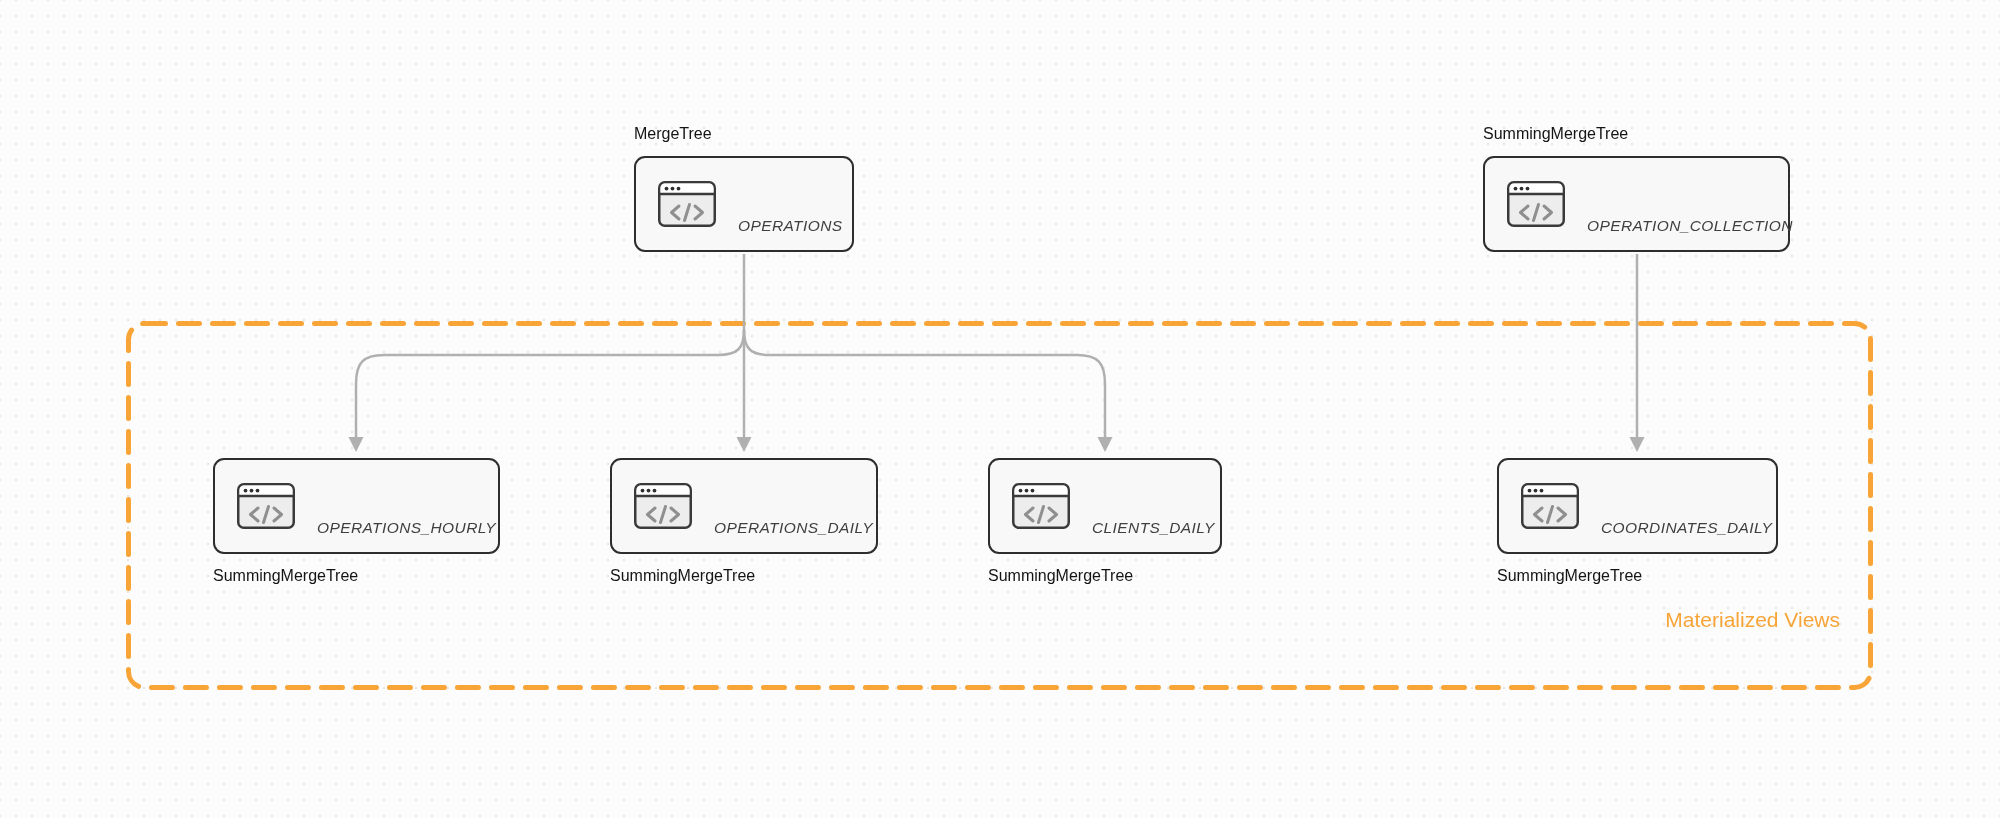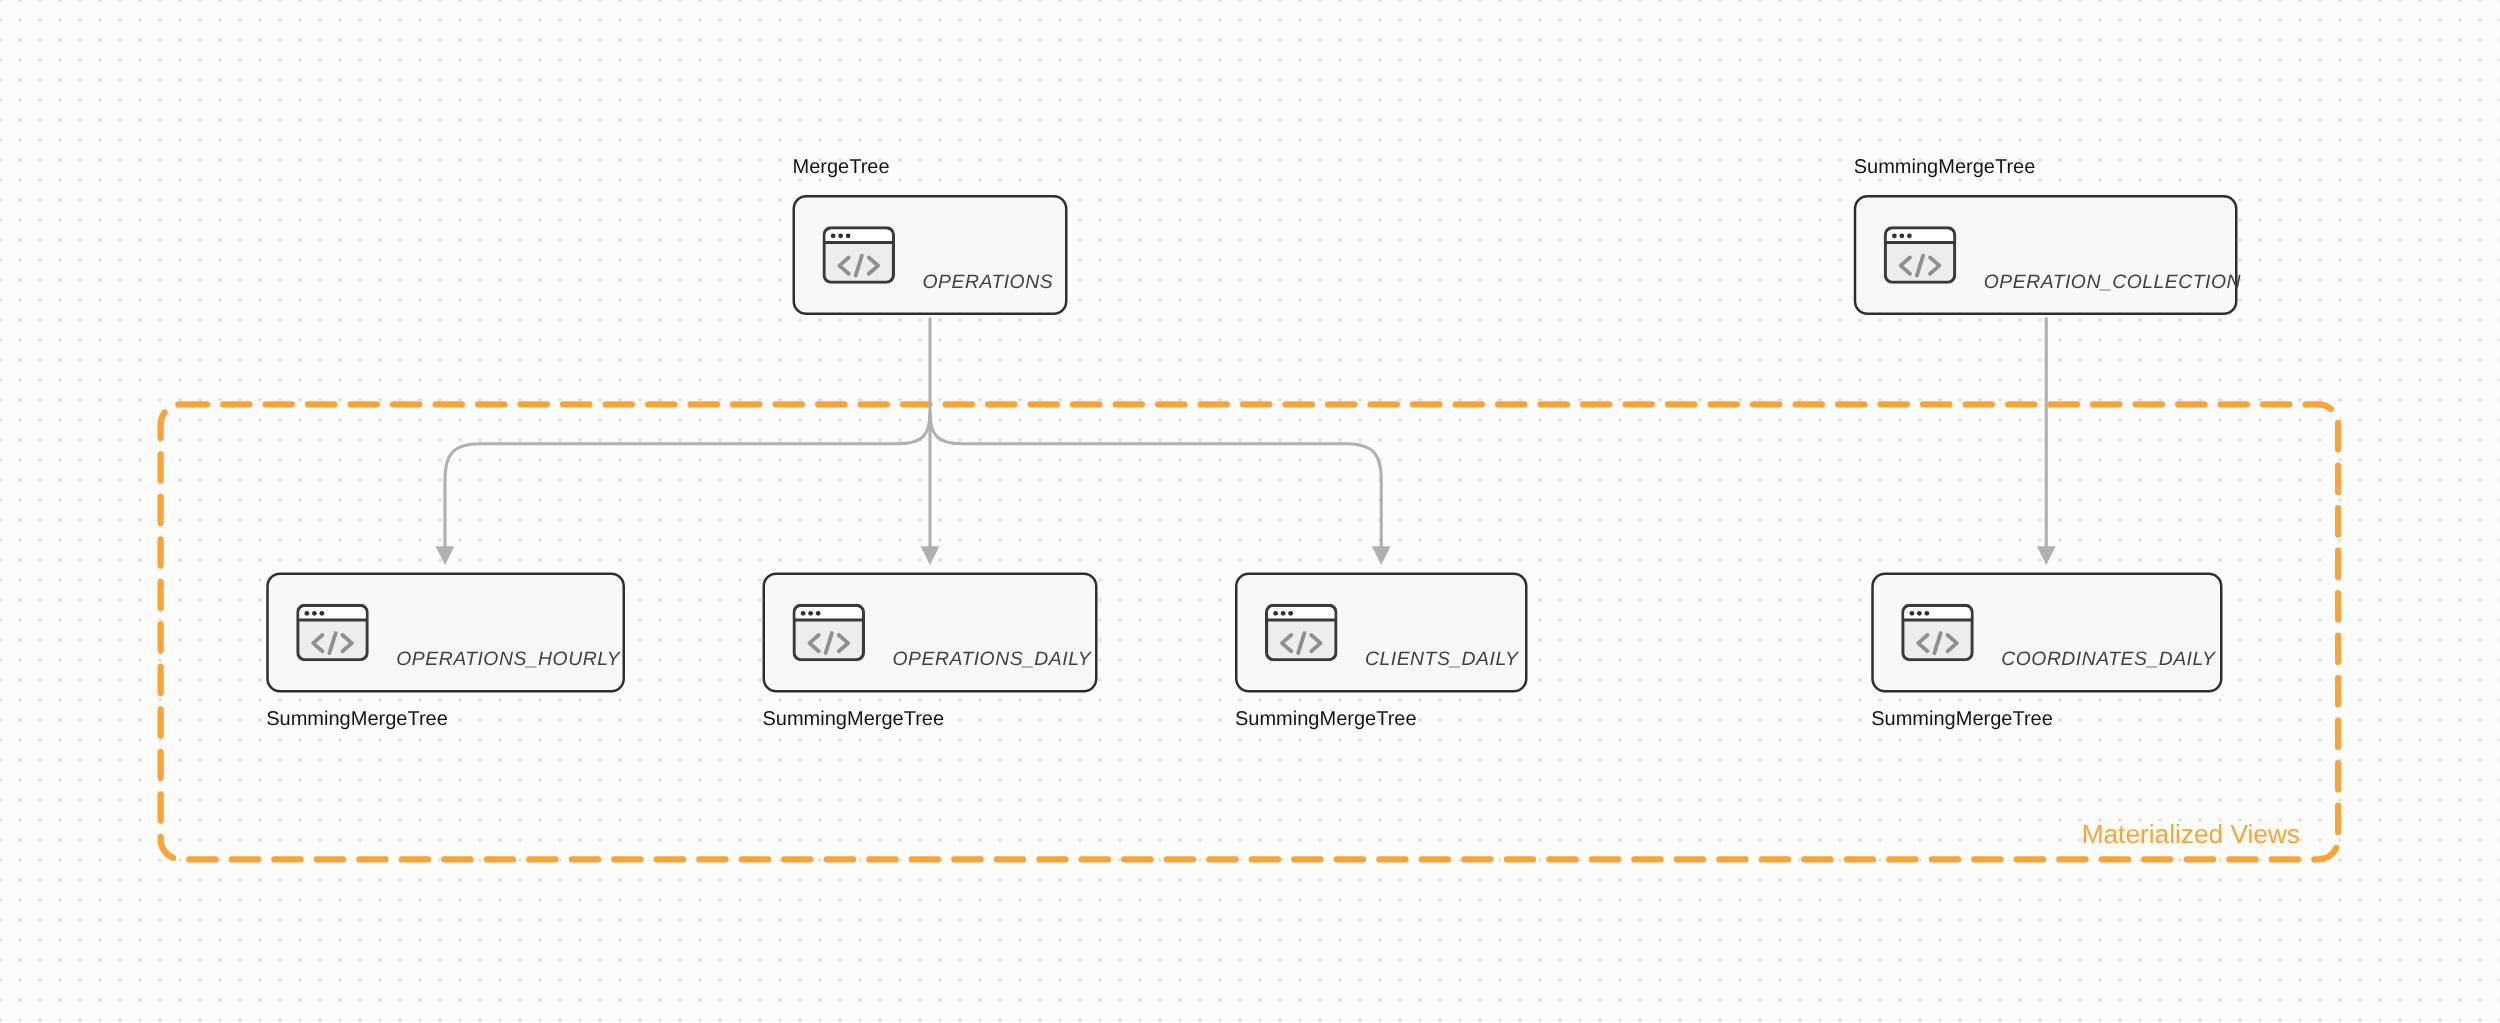--- a/index.html
+++ b/index.html
@@ -49,21 +49,21 @@
     font-size: 15.5px;
     font-weight: 500;
     color: #3f3f3f;
     letter-spacing: 0.4px;
     white-space: nowrap;
     margin-top: 44px;
   }
   .code-window-icon { flex: 0 0 auto; display: block; }
   #group-label {
     position: absolute;
-    top: 656px;
+    top: 608px;
     right: 160px;
     font-size: 21px;
     font-weight: 500;
     color: #f8a436;
     white-space: nowrap;
   }
 </style>
 </head>
 <body>
 

